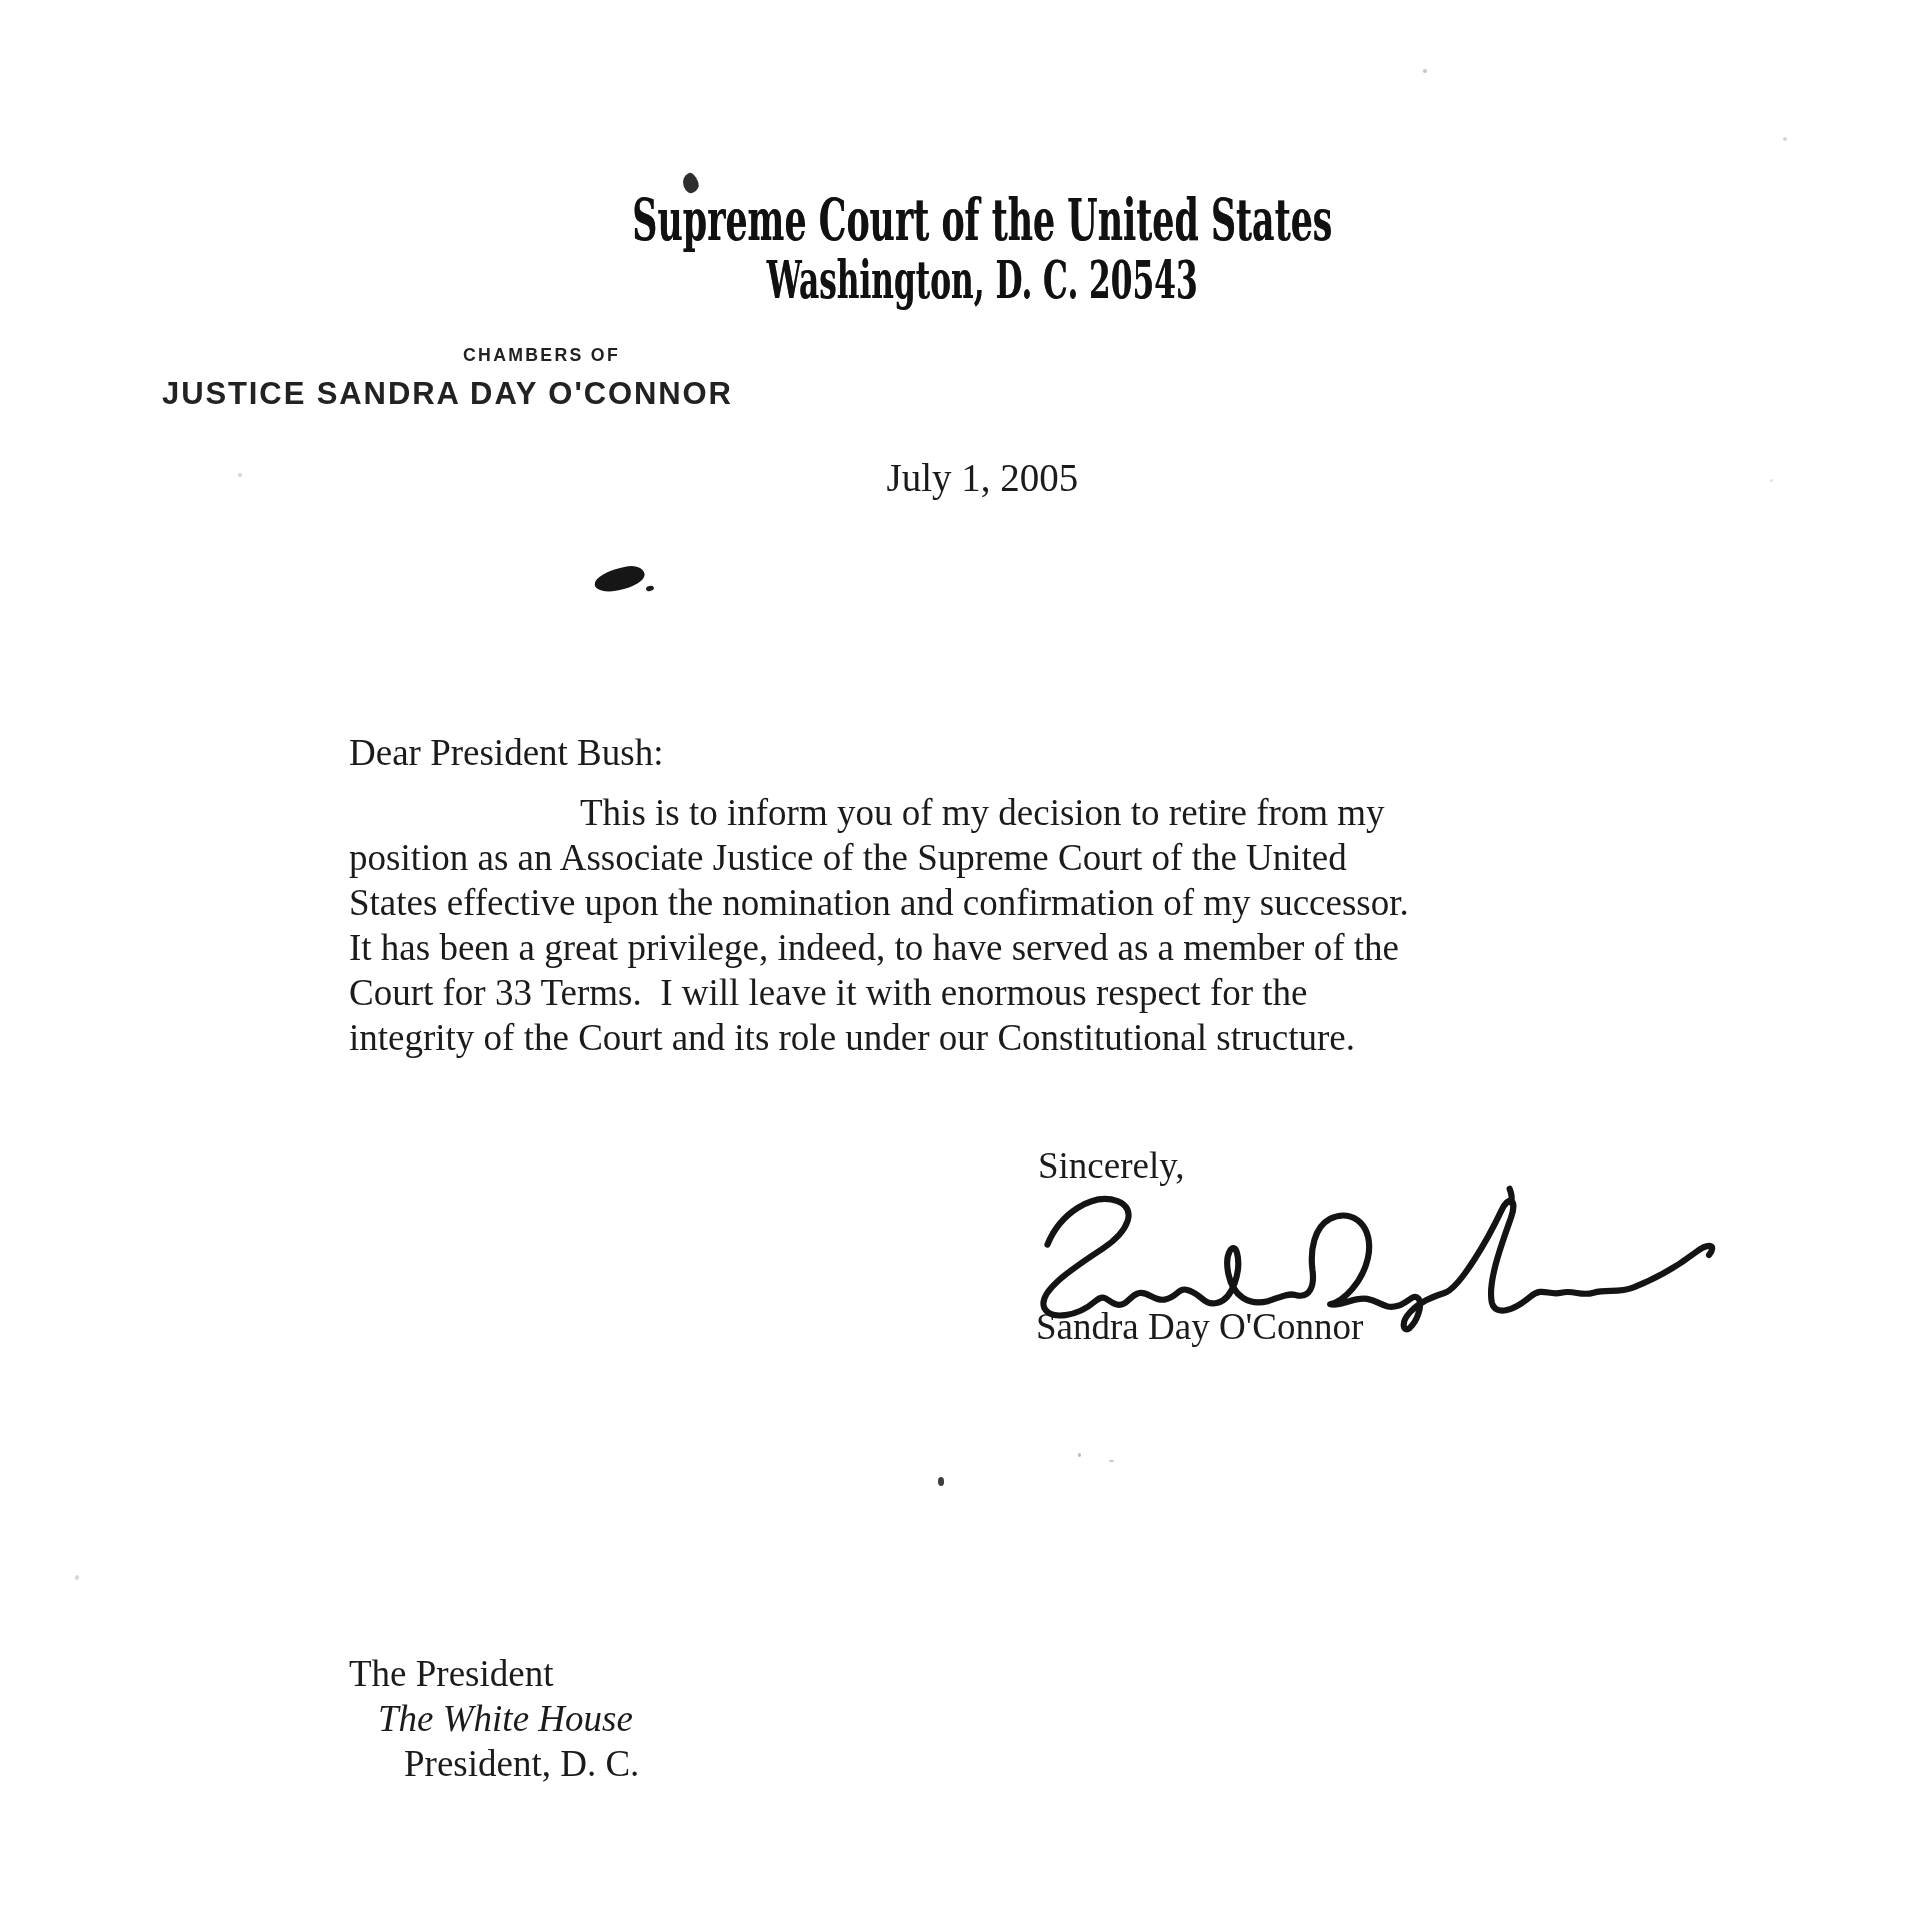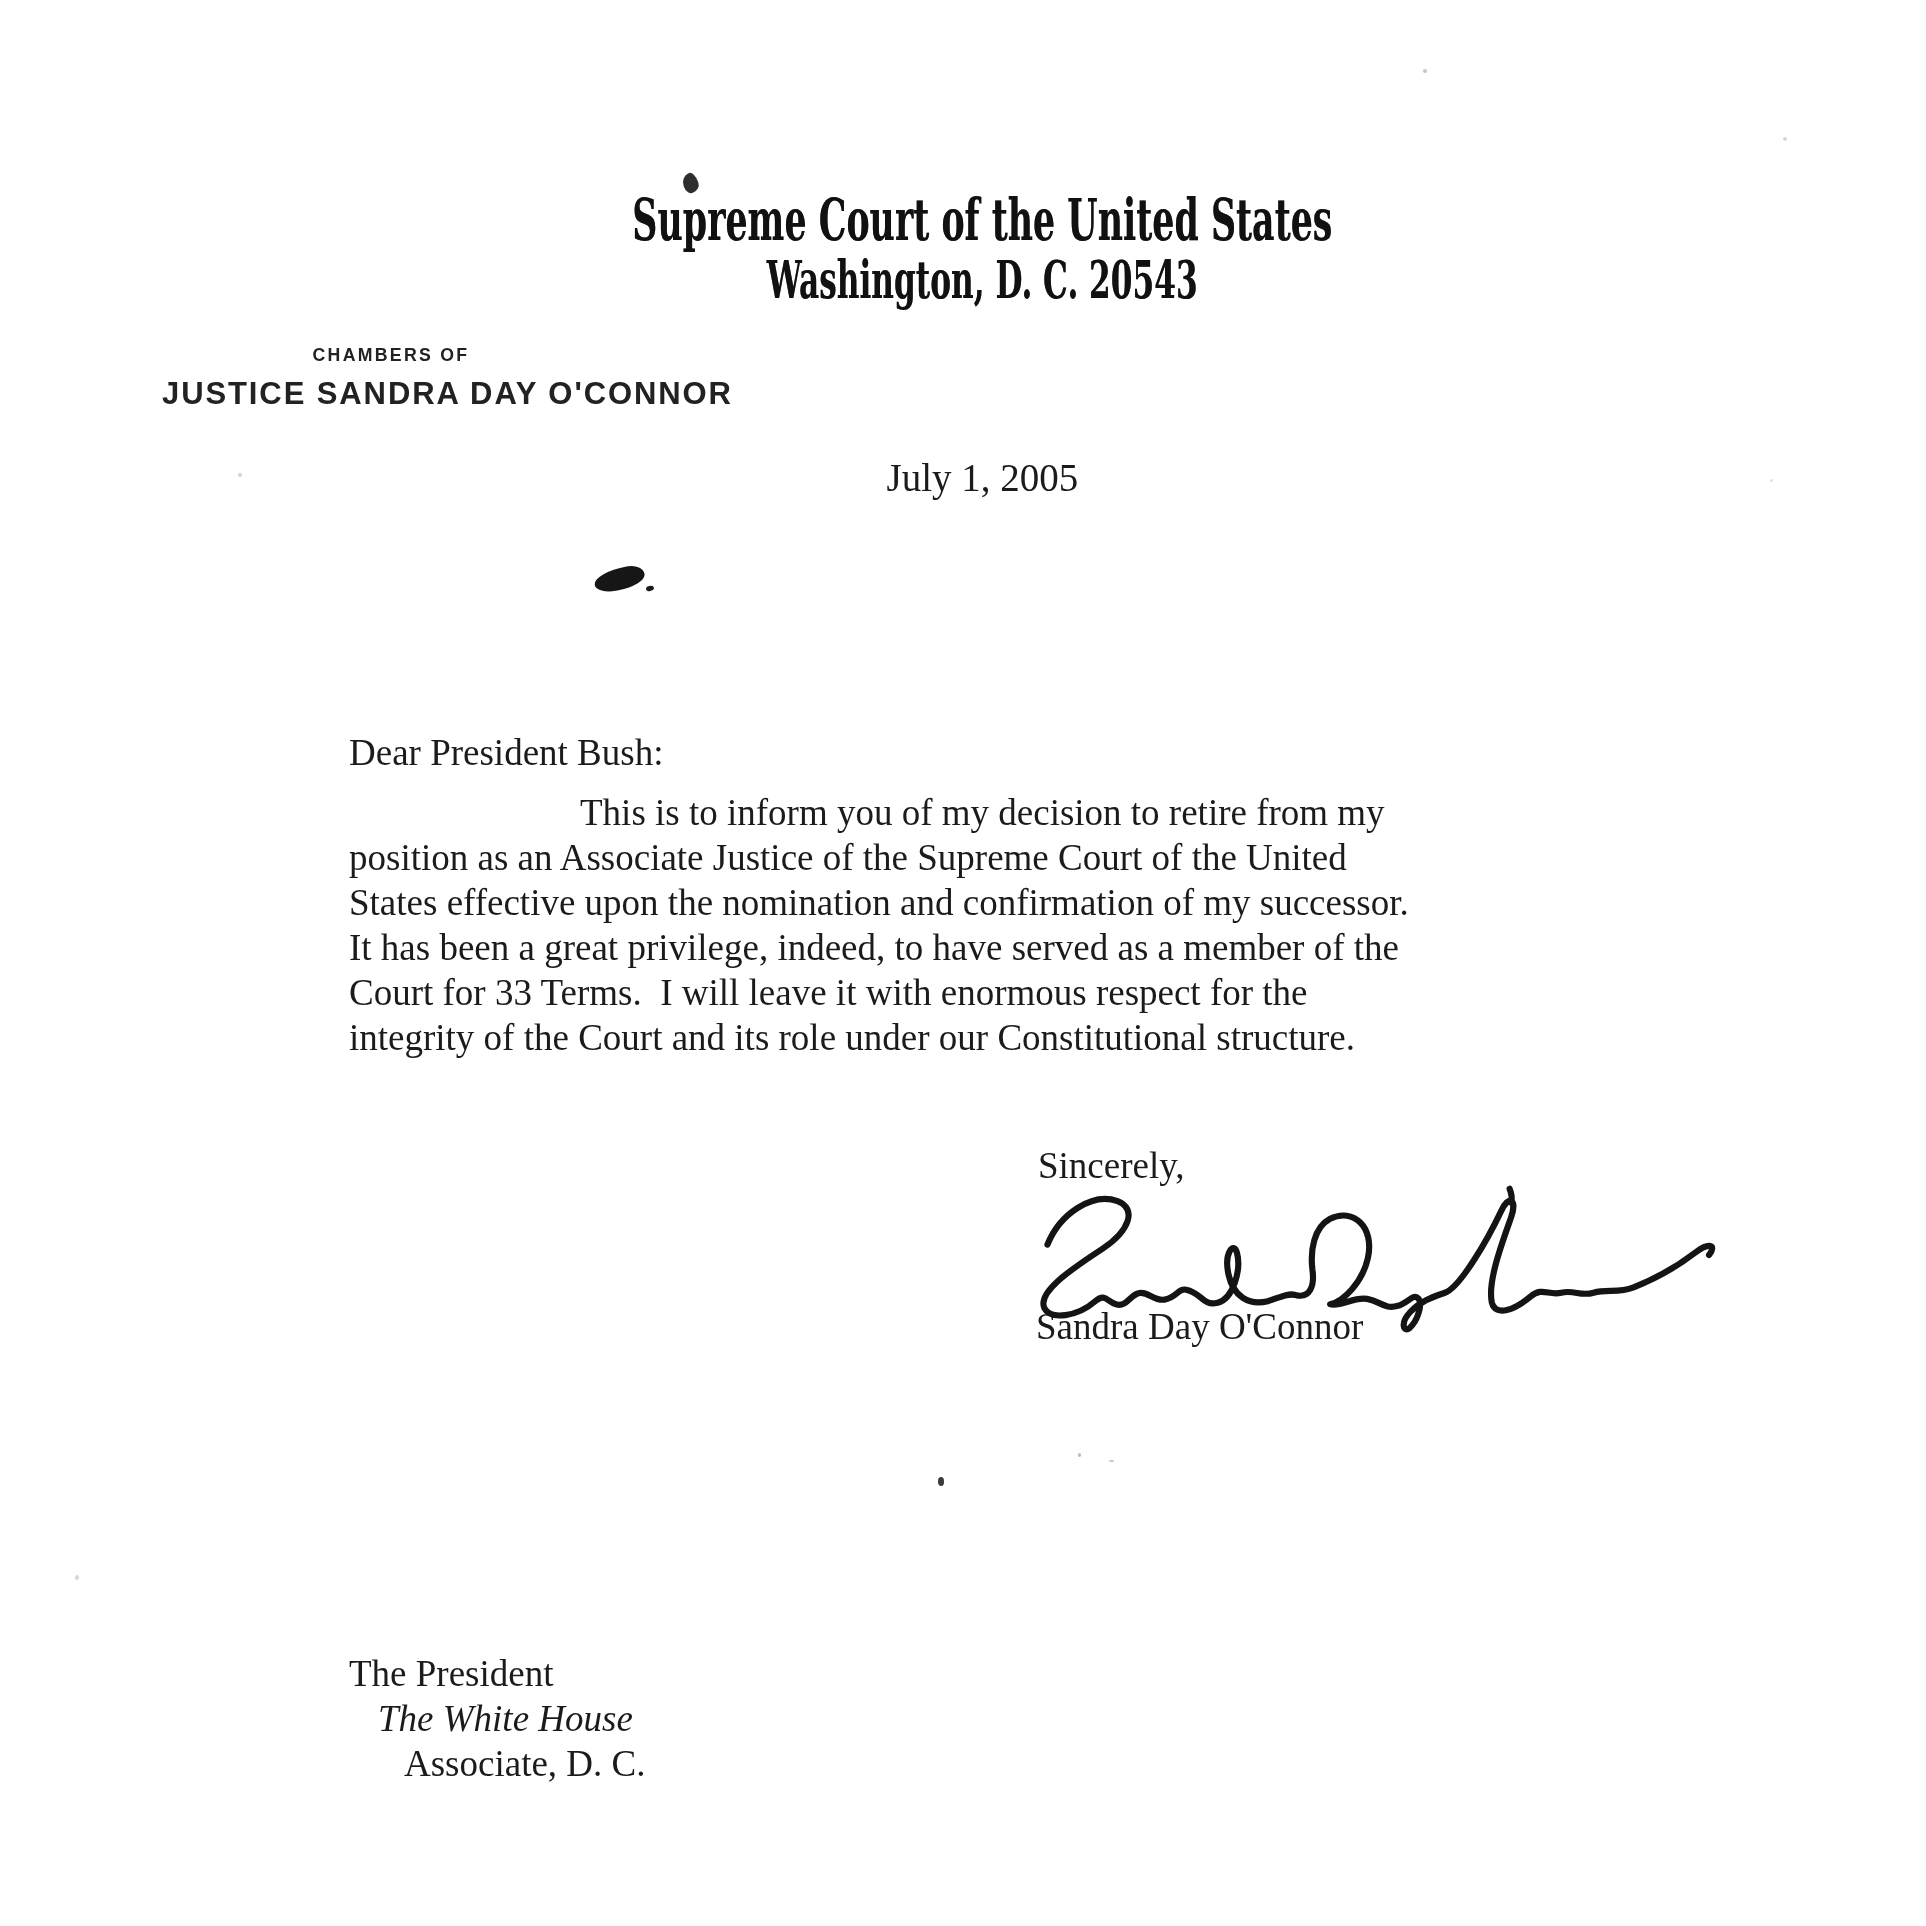--- a/index.html
+++ b/index.html
@@ -24,21 +24,21 @@
     color:#111;
     text-shadow:0 0 0.8px rgba(0,0,0,.55);
     white-space:nowrap;
   }
   .lh1{top:189px;font-size:58px;line-height:1.1;}
   .lh2{top:251px;font-size:52px;line-height:1.1;}
 
   
   .chambers{
     top:345px;left:162px;width:458px;
-    text-align:center;
+    text-align:right;
     font-family:"Liberation Sans", sans-serif;
     font-weight:700;color:#222;
   }
   .chambers-line1{font-size:17.7px;letter-spacing:2.3px;line-height:1.2;}
   .chambers-line2{font-size:31px;letter-spacing:1.9px;line-height:1.2;margin-top:9.2px;white-space:nowrap;}
 
   .date-line{top:455px;font-size:39px;}
 
   .salutation{top:731px;left:349px;font-size:37px;text-align:center;}
 
@@ -125,21 +125,21 @@
              C1486 292 1502 310 1536 300
              C1572 290 1600 302 1640 286
              C1690 266 1748 236 1800 196
              C1836 168 1856 176 1836 202"></path>
     <path d="M1318 30 C1322 40 1326 52 1322 66"></path>
   </svg>
 
   <div class="abs recipient">
     <div class="r1">The President</div>
     <div class="r2">The White House</div>
-    <div class="r3">Associate, D. C.</div>
+    <div class="r3">President, D. C.</div>
   </div>
 
   <div class="artifact" style="left:683px;top:173px;width:15.4px;height:20px;background:#1c1c1c;opacity:.92;border-radius:64% 36% 58% 42%/55% 60% 40% 45%;transform:rotate(-20deg);"></div>
   <div class="artifact" style="left:594px;top:568px;width:51px;height:21.6px;background:#161616;border-radius:70% 30% 60% 40%/60% 50% 55% 45%;transform:rotate(-10deg);"></div>
   <div class="artifact" style="left:646px;top:586px;width:7.7px;height:5px;background:#1a1a1a;border-radius:50%;transform:rotate(-15deg);"></div>
 
   <div class="artifact" style="left:1423px;top:69px;width:3.5px;height:3.5px;background:#888;opacity:.45;border-radius:50%;"></div>
   <div class="artifact" style="left:1783px;top:137px;width:3.9px;height:3.9px;background:#999;opacity:.4;border-radius:50%;"></div>
   <div class="artifact" style="left:238px;top:473px;width:3.5px;height:3.5px;background:#999;opacity:.4;border-radius:50%;"></div>
   <div class="artifact" style="left:1770px;top:479px;width:3.1px;height:3.1px;background:#aaa;opacity:.35;border-radius:50%;"></div>

